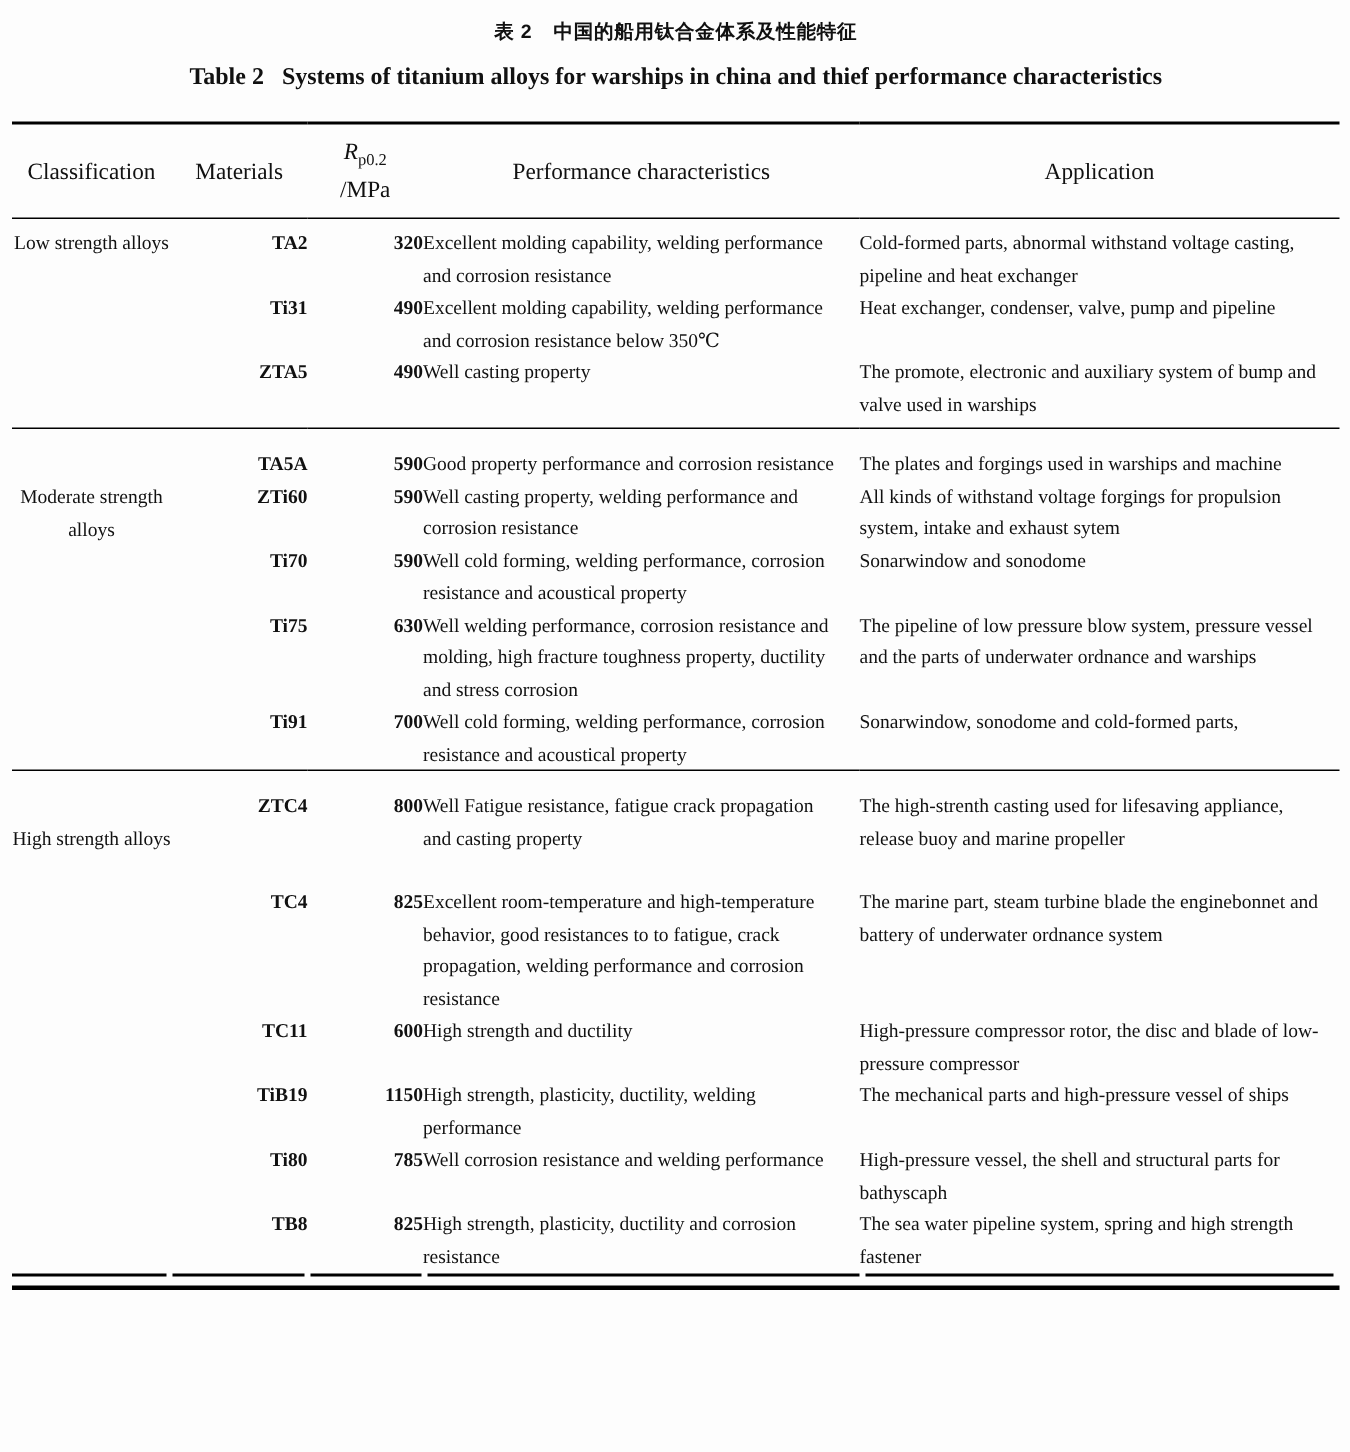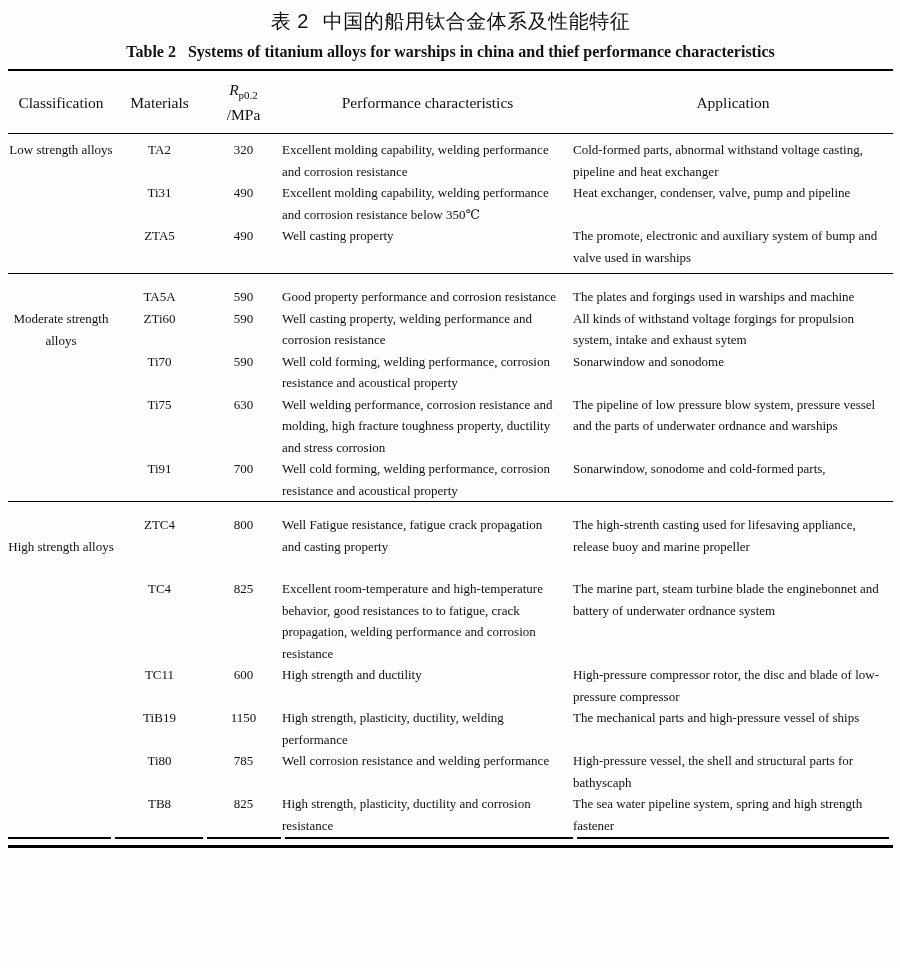--- a/index.html
+++ b/index.html
@@ -9,39 +9,39 @@
     background: #fdfdfd;
     color: #111;
     font-family: "Liberation Serif", "DejaVu Serif", serif;
     overflow: hidden;
   }
   .page { padding: 6px 7px 0 8px; }
 
   .caption-zh {
     text-align: center;
     font-family: "Liberation Sans", "DejaVu Sans", sans-serif;
-    font-weight: 400;
-    font-size: 20px;
+    font-weight: 700;
+    font-size: 13px;
     line-height: 22px;
     padding-top: 4px;
     letter-spacing: 0.5px;
   }
   .caption-zh .cap-label { margin-right: 14px; }
   .caption-en {
     text-align: center;
     font-weight: bold;
     font-size: 16px;
     line-height: 22px;
     margin-top: 9px;
   }
   .caption-en .cap-label { margin-right: 12px; }
 
   table.alloy-table {
     width: 885px;
-    margin-top: 6px;
+    margin-top: 18px;
     border-collapse: collapse;
     table-layout: fixed;
     border-top: 2.5px solid #000;
   }
   col.c-cls  { width: 106px; }
   col.c-mat  { width: 91px; }
   col.c-rp   { width: 77px; }
   col.c-perf { width: 291px; }
   col.c-app  { width: 320px; }
 
@@ -56,21 +56,21 @@
   }
   .rp-head i { font-style: italic; }
   .rp-head sub { font-size: 11px; }
 
   tbody td {
     vertical-align: top;
     font-size: 13px;
     line-height: 21.5px;
     padding: 0;
   }
-  td.mat, td.rp { text-align: center; }
+  td.mat, td.rp { text-align: right; font-weight: bold; }
   td.perf { padding-right: 9px; }
   td.app  { padding-right: 2px; }
   td.cls  { text-align: center; }
 
   tr.section-start td { padding-top: 5px; }
   tr.section-start.sec-1 td, tr.section-start.sec-2 td { padding-top: 12px; }
   tr.section-start.sec-1 td, tr.section-start.sec-2 td { border-top: 1.6px solid #000; }
   .sec-0 .cls-label { padding-top: 0; }
   .sec-1 .cls-label, .sec-2 .cls-label { padding-top: 22px; text-align: center; }
   tr.gap-below > td { padding-bottom: 21px; }

